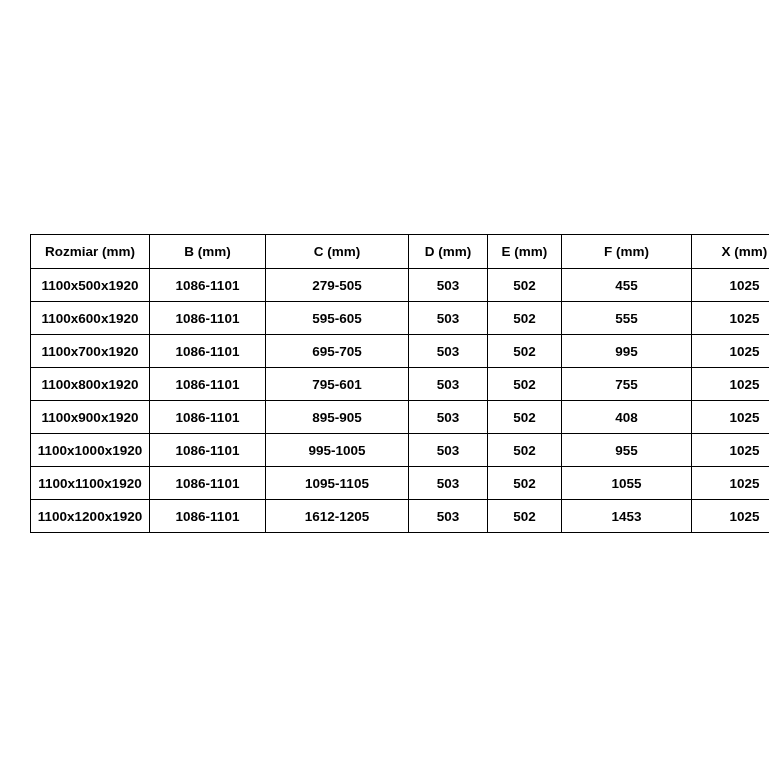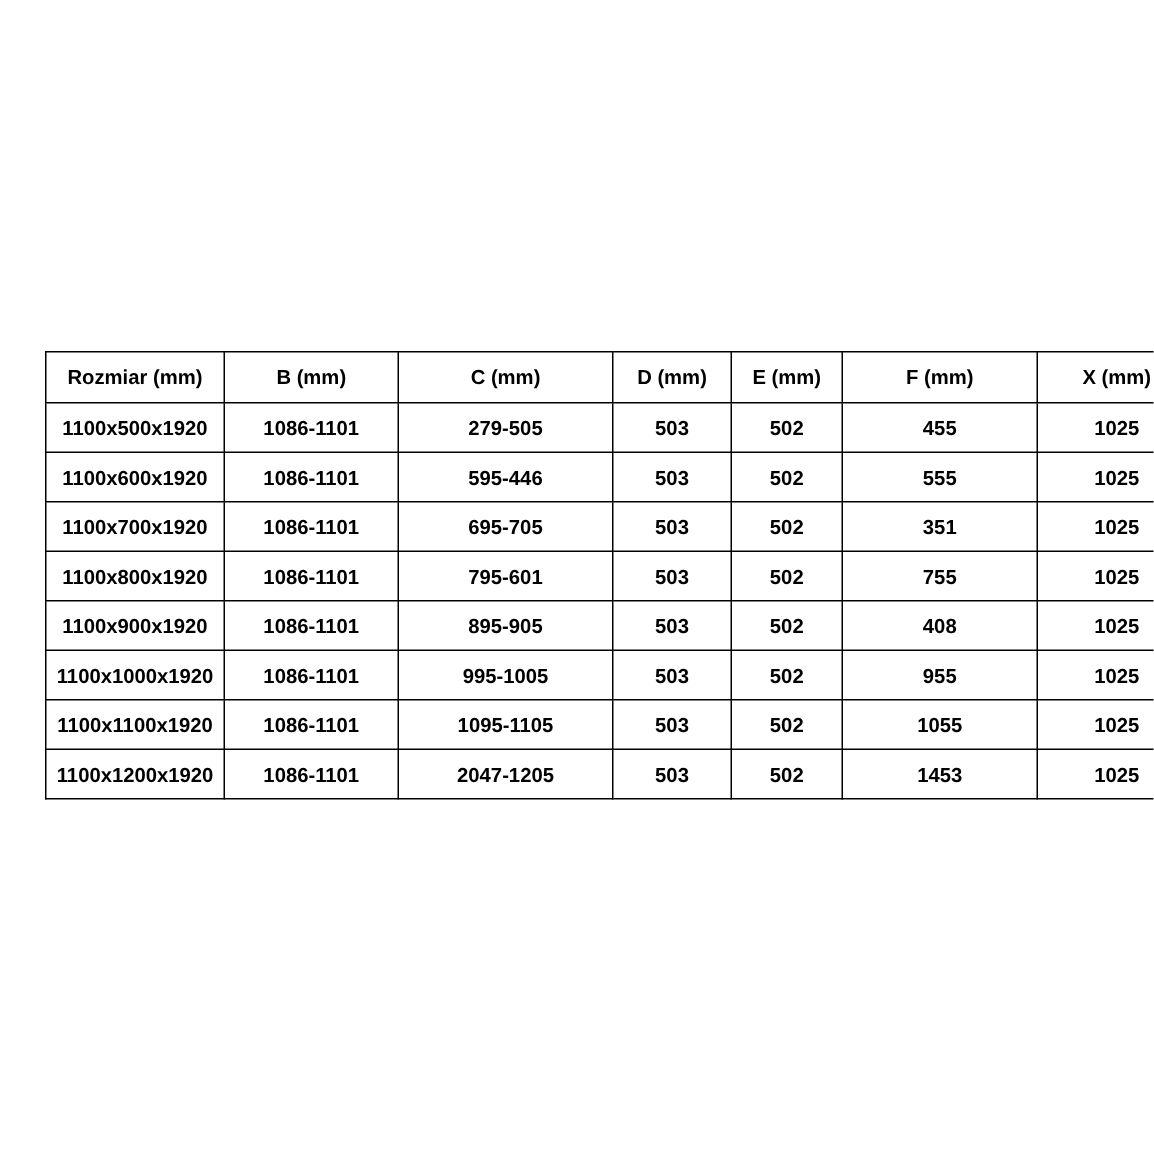--- a/index.html
+++ b/index.html
@@ -90,33 +90,33 @@
           <td>1086-1101</td>
           <td>279-505</td>
           <td>503</td>
           <td>502</td>
           <td>455</td>
           <td>1025</td>
         </tr>
         <tr>
           <td>1100x600x1920</td>
           <td>1086-1101</td>
-          <td>595-446</td>
+          <td>595-605</td>
           <td>503</td>
           <td>502</td>
           <td>555</td>
           <td>1025</td>
         </tr>
         <tr>
           <td>1100x700x1920</td>
           <td>1086-1101</td>
           <td>695-705</td>
           <td>503</td>
           <td>502</td>
-          <td>351</td>
+          <td>995</td>
           <td>1025</td>
         </tr>
         <tr>
           <td>1100x800x1920</td>
           <td>1086-1101</td>
           <td>795-601</td>
           <td>503</td>
           <td>502</td>
           <td>755</td>
           <td>1025</td>
@@ -144,21 +144,21 @@
           <td>1086-1101</td>
           <td>1095-1105</td>
           <td>503</td>
           <td>502</td>
           <td>1055</td>
           <td>1025</td>
         </tr>
         <tr>
           <td>1100x1200x1920</td>
           <td>1086-1101</td>
-          <td>2047-1205</td>
+          <td>1612-1205</td>
           <td>503</td>
           <td>502</td>
           <td>1453</td>
           <td>1025</td>
         </tr>
       </tbody>
     </table>
   </div>
 </div>
 

